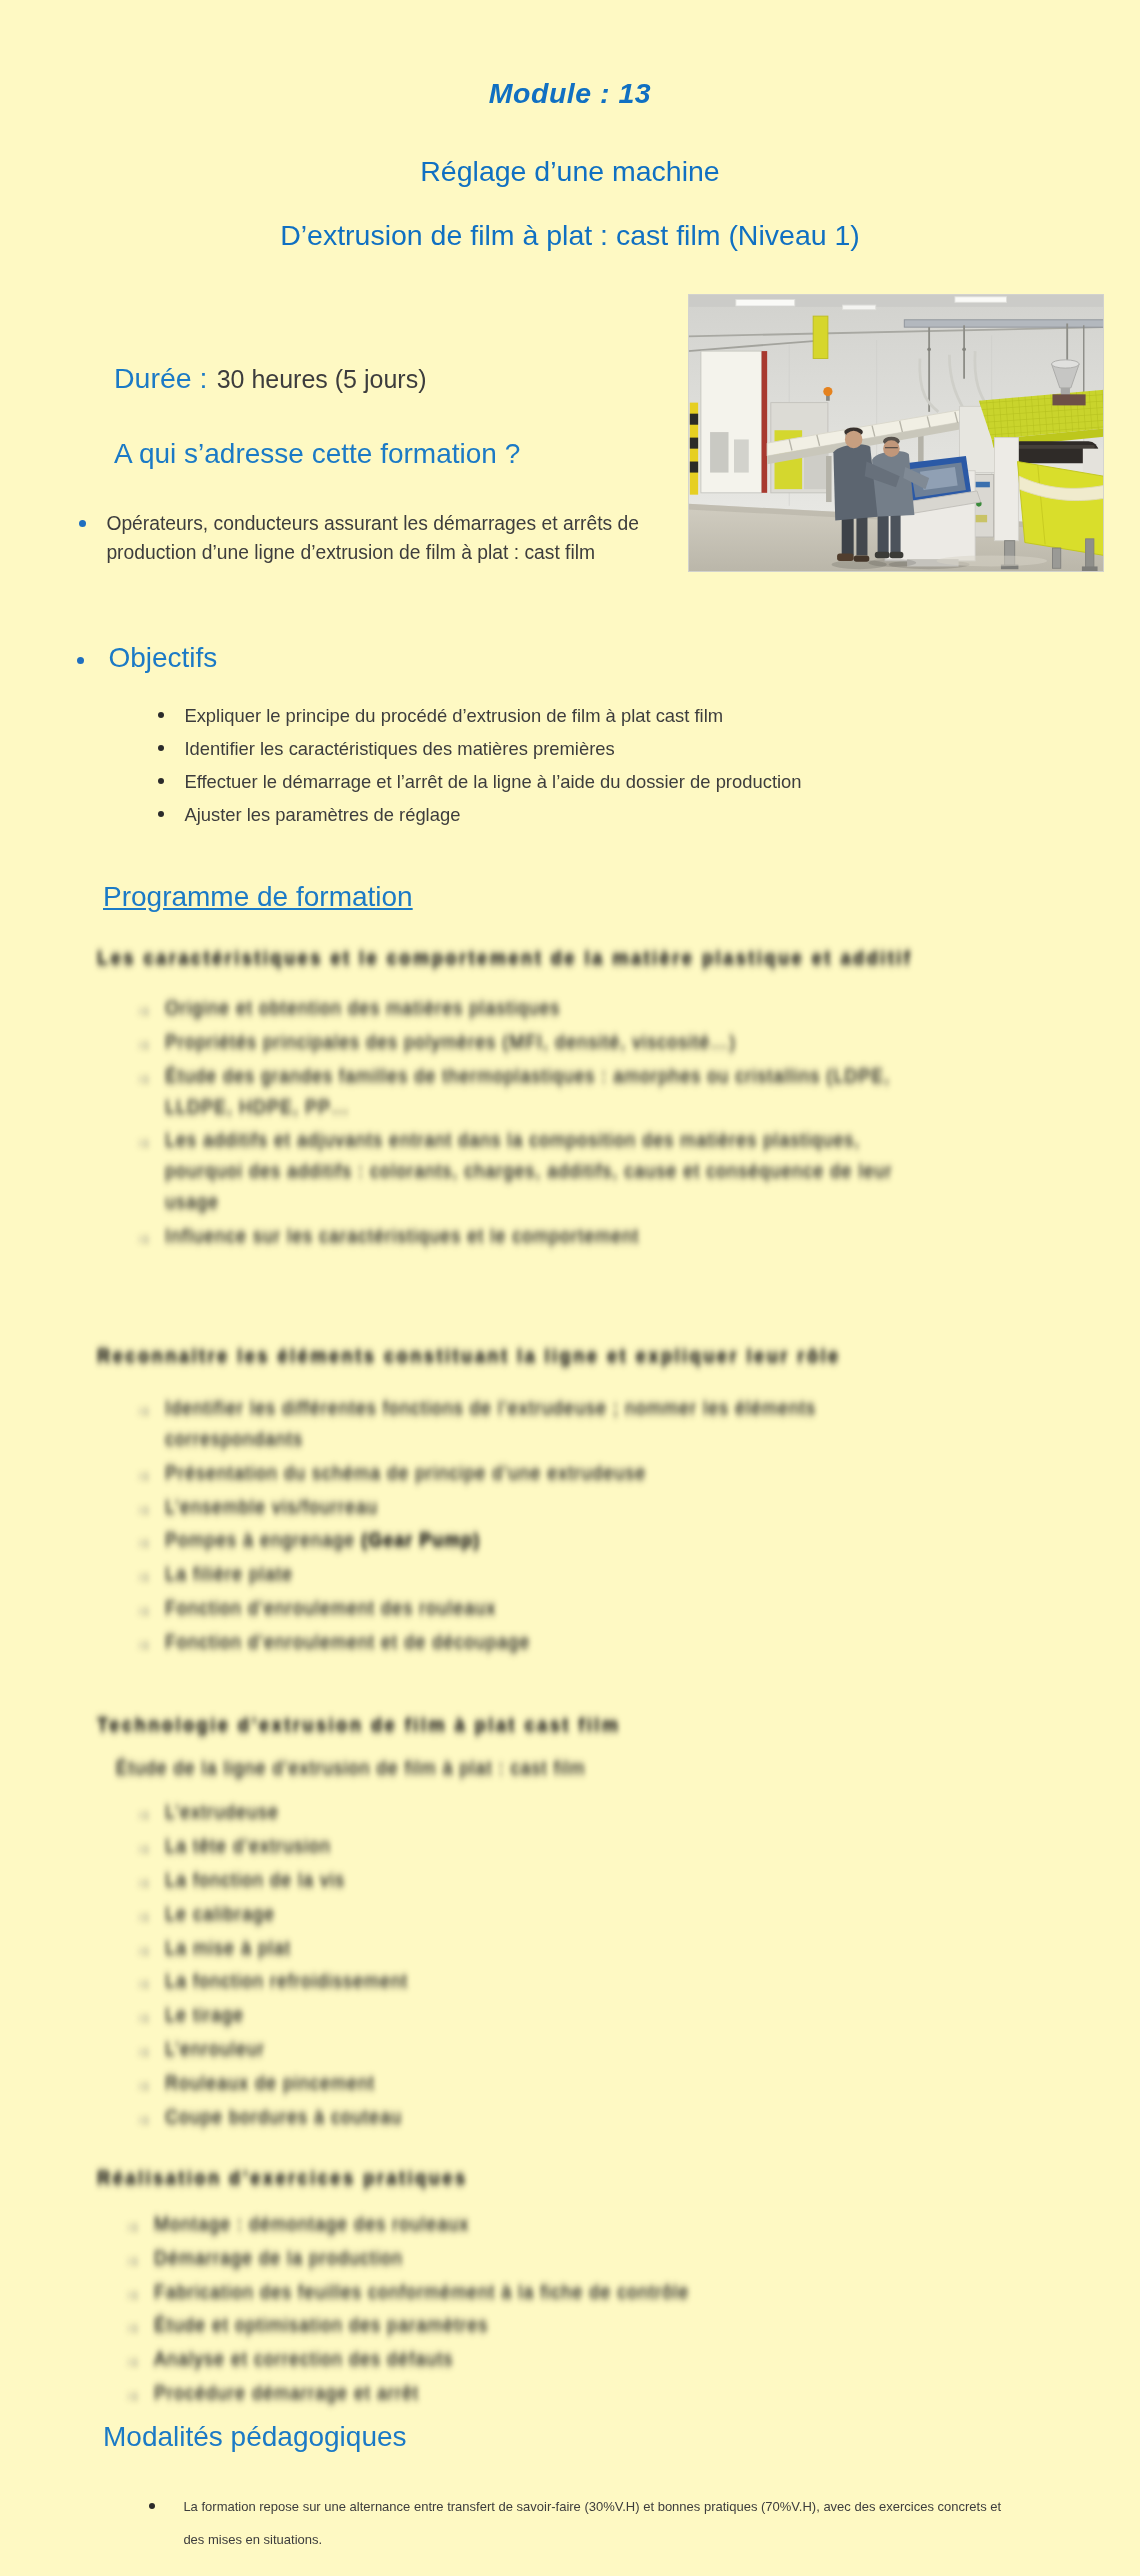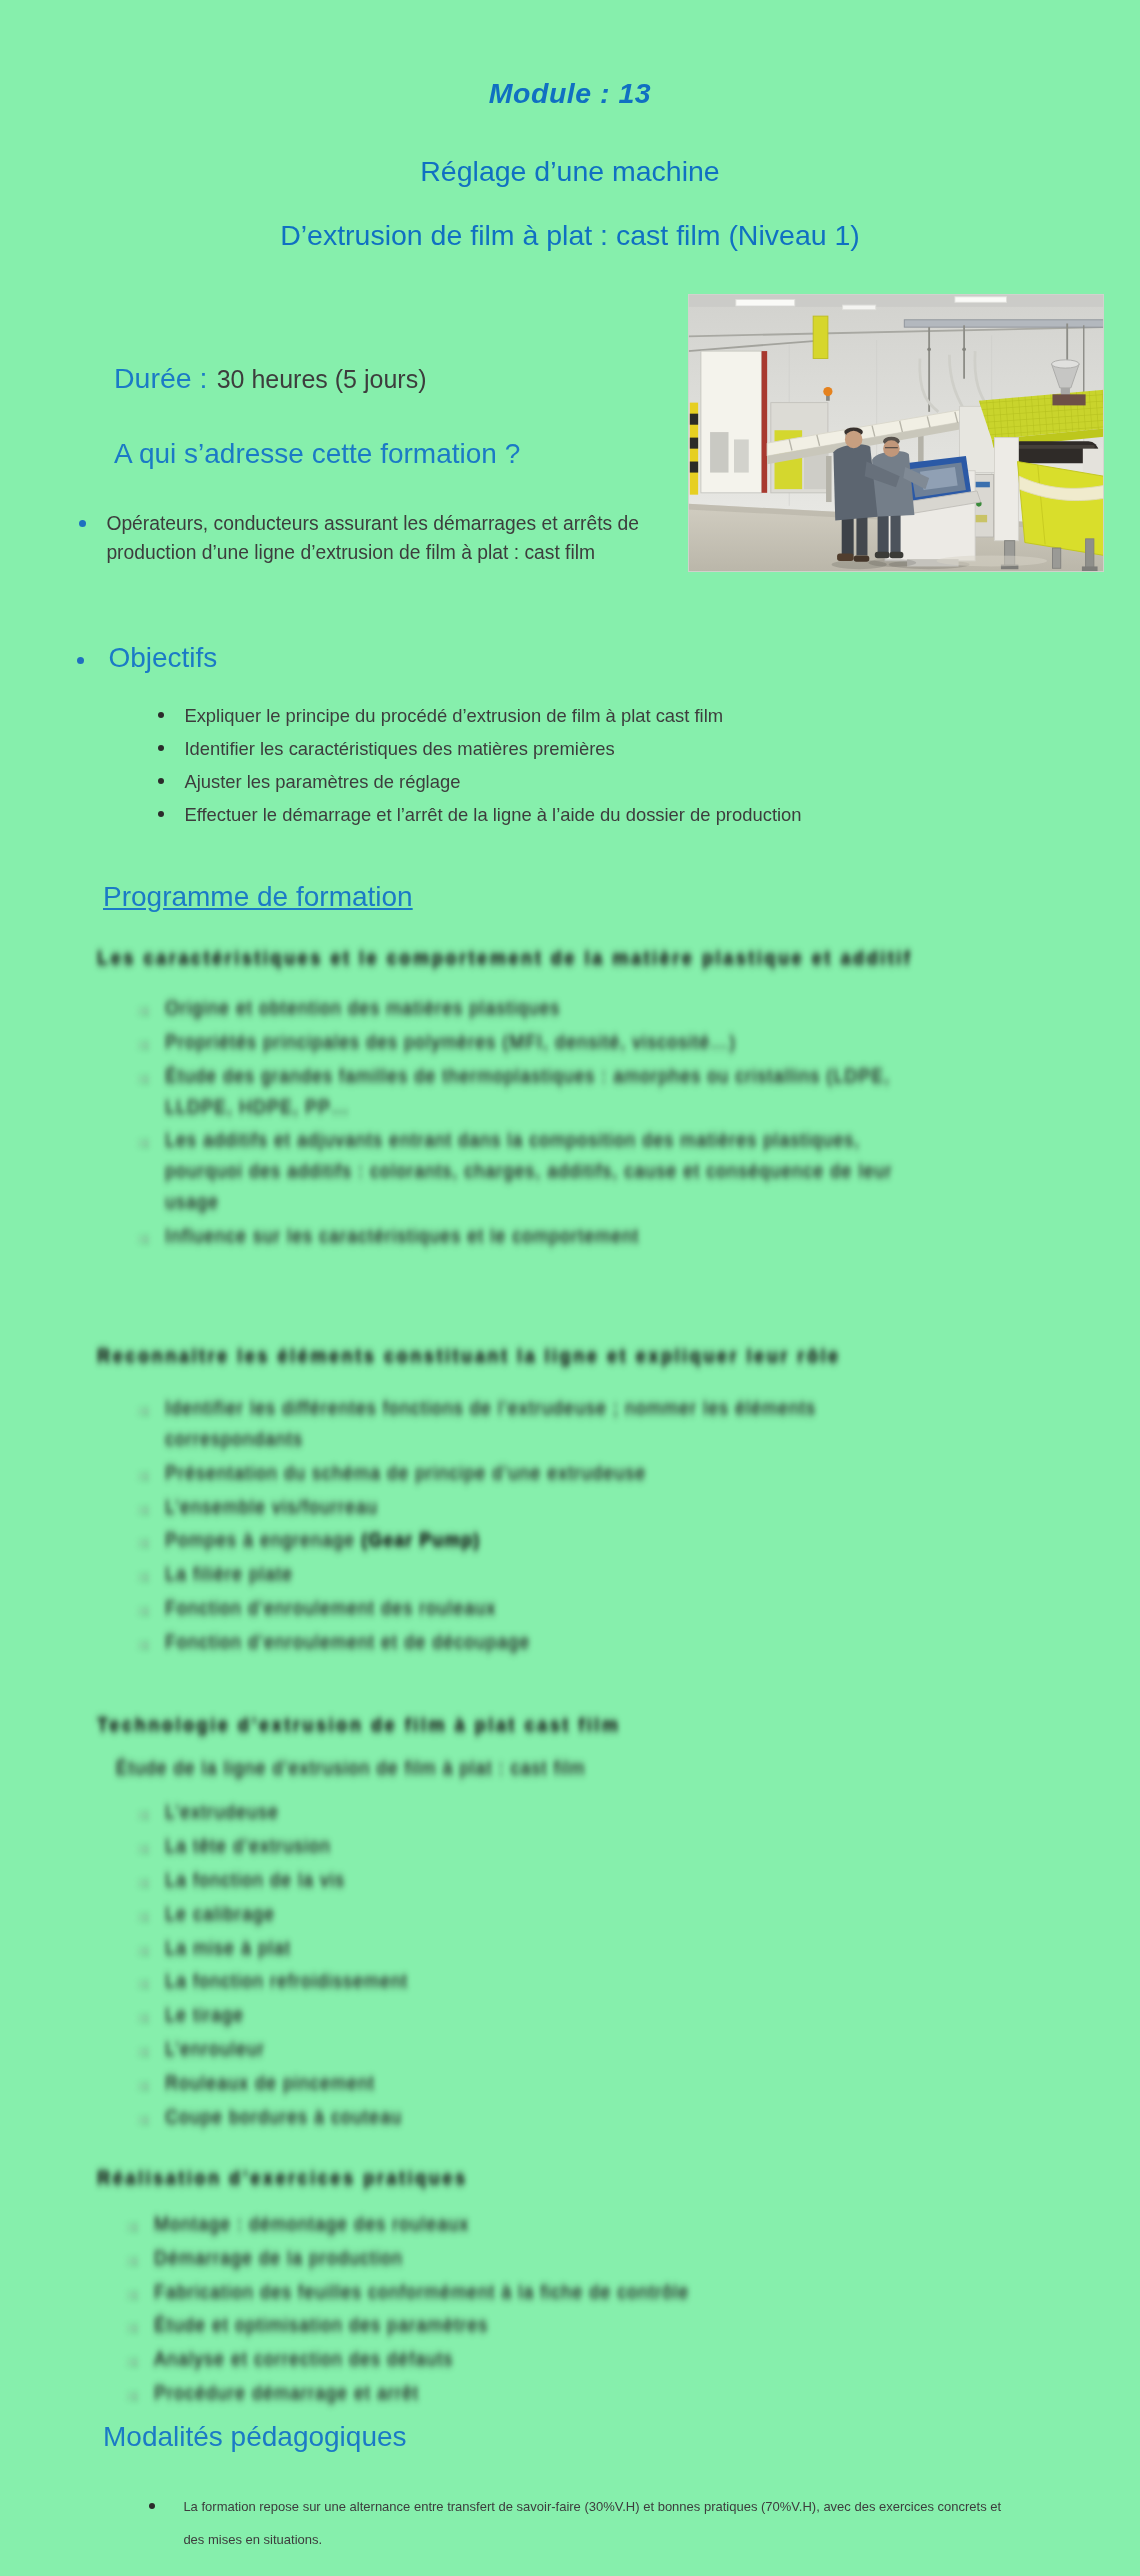--- a/index.html
+++ b/index.html
@@ -1,17 +1,17 @@
 <!DOCTYPE html>
 <html lang="fr" style="font-size:14.7px"><head>
 <meta charset="utf-8">
 <style>
   html,body{margin:0;padding:0;background:#ffffff;}
   .page{
-    position:relative;width:1140px;height:2576px;background:#86efac;
+    position:relative;width:1140px;height:2576px;background:#fef9c3;
     font-family:"Liberation Sans",sans-serif;color:#3d3d3d;overflow:hidden;
   }
   
   .title{position:absolute;left:0;width:1140px;text-align:center;color:#1070c2;}
   .t-module{top:77px;font-size:28.5px;font-weight:bold;font-style:italic;letter-spacing:0.5px;}
   .t-sub1{top:155px;font-size:28.5px;}
   .t-sub2{top:219px;font-size:28.5px;}
   
   .blue-h{position:absolute;color:#1b7ac6;font-size:28px;white-space:nowrap;}
   
@@ -230,25 +230,25 @@
     <li>
         <span class="dot dot-dark"></span>
         <span class="txt">Expliquer le principe du procédé d’extrusion de film à plat cast film</span>
       </li>
     <li>
         <span class="dot dot-dark"></span>
         <span class="txt">Identifier les caractéristiques des matières premières</span>
       </li>
     <li>
         <span class="dot dot-dark"></span>
+        <span class="txt">Effectuer le démarrage et l’arrêt de la ligne à l’aide du dossier de production</span>
+      </li>
+    <li>
+        <span class="dot dot-dark"></span>
         <span class="txt">Ajuster les paramètres de réglage</span>
-      </li>
-    <li>
-        <span class="dot dot-dark"></span>
-        <span class="txt">Effectuer le démarrage et l’arrêt de la ligne à l’aide du dossier de production</span>
       </li>
   </ul>
 
   <div class="blue-h" style="left:103px;top:881px;text-decoration:underline;">Programme de formation</div>
 
   <div class="psec s1" style="top:947px;">
     <div class="sec-title">Les caractéristiques et le comportement de la matière plastique et additif</div>
     <div class="rows">
       <div class="row">
           <span class="arrow">→</span>

